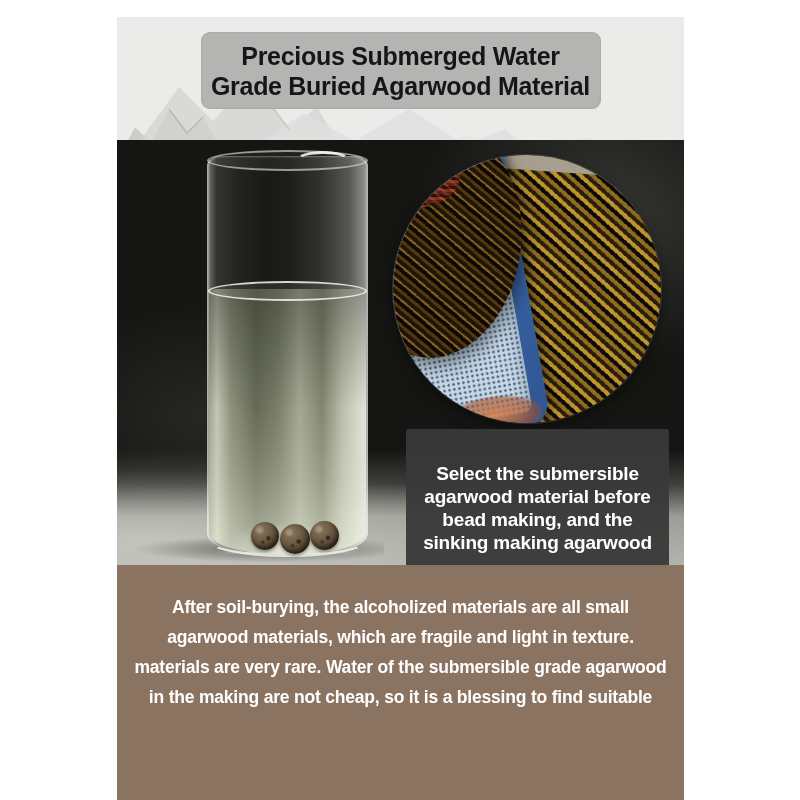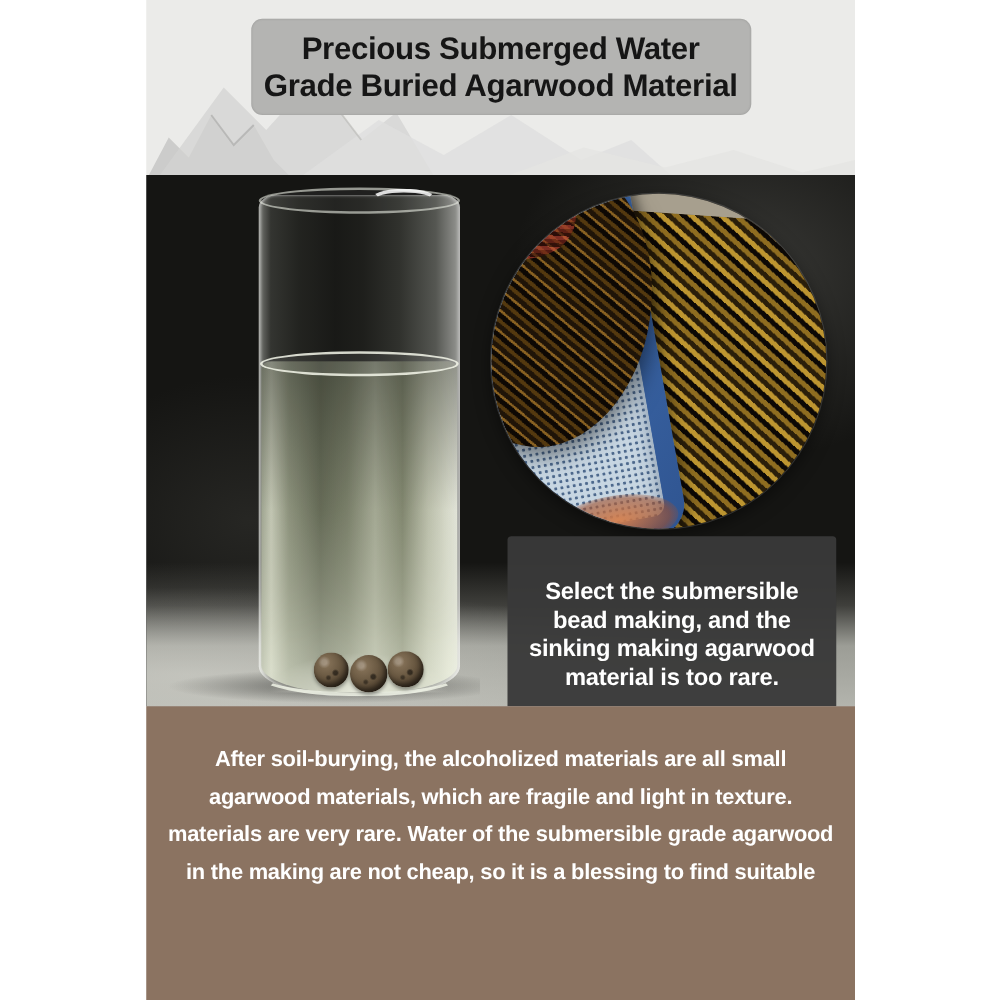--- a/index.html
+++ b/index.html
@@ -1,20 +1,20 @@
 <!DOCTYPE html>
 <html><head>
 <meta charset="utf-8">
 <style>
   html,body{margin:0;padding:0;background:#ffffff;}
   .page{position:relative;width:800px;height:800px;background:#ffffff;overflow:hidden;
         font-family:"Liberation Sans",sans-serif;}
 
   
-  .header{position:absolute;left:117px;top:0;width:567px;height:140px;background:#ebebe9;overflow:hidden;}
+  .header{position:absolute;left:117px;top:17px;width:567px;height:140px;background:#ebebe9;overflow:hidden;}
   .mountains{position:absolute;left:0;bottom:-4px;width:100%;height:92px;}
   .title-box{position:absolute;left:50%;top:15px;transform:translateX(-50%);
              width:400px;height:77px;background:#b4b4b2;border-radius:9px;
              box-shadow:inset 0 0 2px rgba(0,0,0,.18);
              display:flex;flex-direction:column;justify-content:center;align-items:center;}
   .title-line{color:#161616;font-size:25px;font-weight:700;line-height:30px;
               letter-spacing:-0.3px;white-space:pre;}
 
   
   .photo{position:absolute;left:117px;top:140px;width:567px;height:425px;background:#151513;overflow:hidden;}
@@ -154,23 +154,23 @@
       <div class="in-basket">
         <div class="in-mesh"></div>
       </div>
       <div class="in-chips"></div>
       <div class="in-red"></div>
       <div class="in-orange"></div>
     </div>
 
     <div class="caption-box">
       <div class="caption-line">Select the submersible</div>
+      <div class="caption-line">agarwood material before</div>
       <div class="caption-line">bead making, and the</div>
       <div class="caption-line">sinking making agarwood</div>
-      <div class="caption-line">material is too rare.</div>
     </div>
   </section>
 
   <section class="footer">
     <div class="footer-line">After soil-burying, the alcoholized materials are all small</div>
     <div class="footer-line">agarwood materials, which are fragile and light in texture.</div>
     <div class="footer-line">materials are very rare. Water of the submersible grade agarwood</div>
     <div class="footer-line">in the making are not cheap, so it is a blessing to find suitable</div>
   </section>
 

